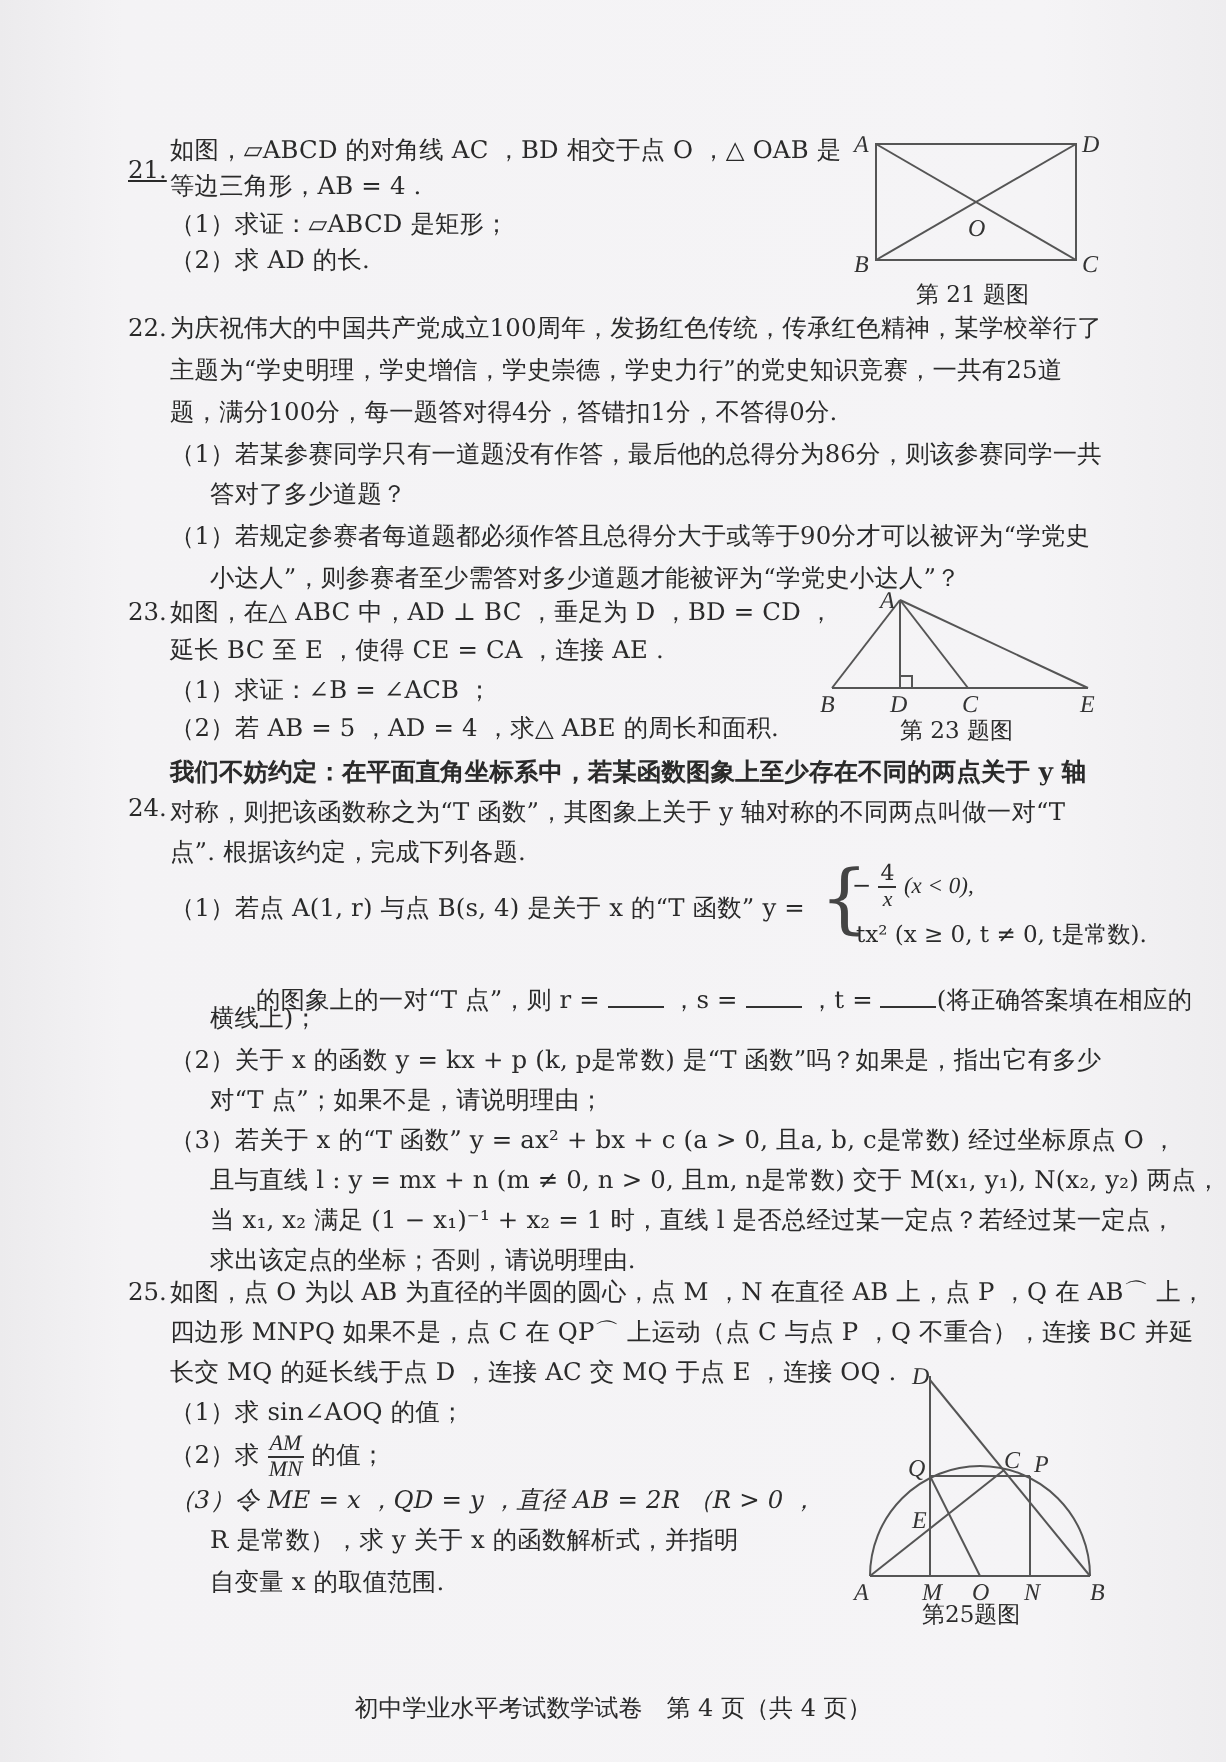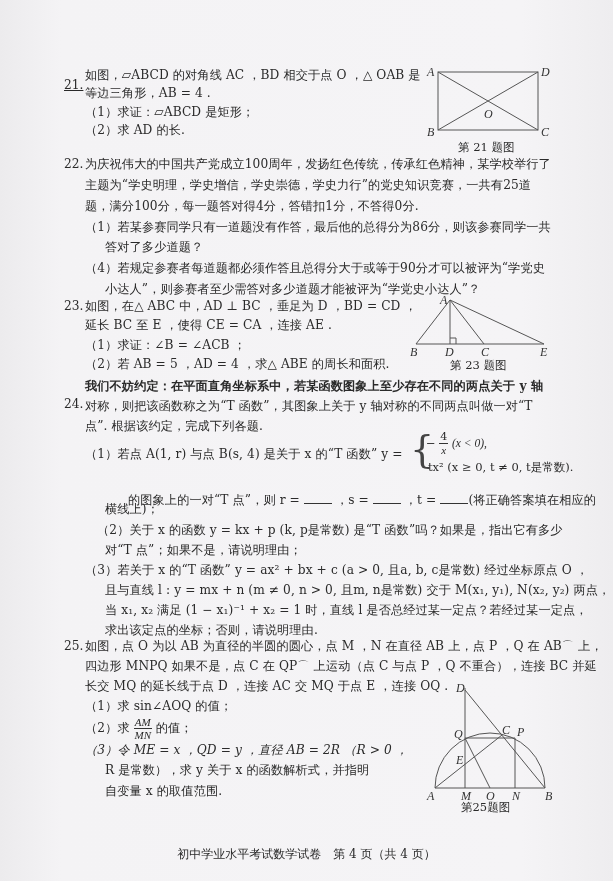--- a/index.html
+++ b/index.html
@@ -52,21 +52,21 @@
     <span class="caption" style="left:458px;top:140px;">第 21 题图</span>
   </div>
 
   <div>
     <span class="num" style="left:64px;top:156px;">22.</span>
     <span class="line" style="left:85px;top:156px;">为庆祝伟大的中国共产党成立100周年，发扬红色传统，传承红色精神，某学校举行了</span>
     <span class="line" style="left:85px;top:177px;">主题为“学史明理，学史增信，学史崇德，学史力行”的党史知识竞赛，一共有25道</span>
     <span class="line" style="left:85px;top:198px;">题，满分100分，每一题答对得4分，答错扣1分，不答得0分.</span>
     <span class="line" style="left:85px;top:219px;">（1）若某参赛同学只有一道题没有作答，最后他的总得分为86分，则该参赛同学一共</span>
     <span class="line" style="left:105px;top:239px;">答对了多少道题？</span>
-    <span class="line" style="left:85px;top:260px;">（4）若规定参赛者每道题都必须作答且总得分大于或等于90分才可以被评为“学党史</span>
+    <span class="line" style="left:85px;top:260px;">（1）若规定参赛者每道题都必须作答且总得分大于或等于90分才可以被评为“学党史</span>
     <span class="line" style="left:105px;top:281px;">小达人”，则参赛者至少需答对多少道题才能被评为“学党史小达人”？</span>
   </div>
 
   <div>
     <span class="num" style="left:64px;top:298px;">23.</span>
     <span class="line" style="left:85px;top:298px;">如图，在△ ABC 中，AD ⊥ BC ，垂足为 D ，BD = CD ，</span>
     <span class="line" style="left:85px;top:317px;">延长 BC 至 E ，使得 CE = CA ，连接 AE .</span>
     <span class="line" style="left:85px;top:337px;">（1）求证：∠B = ∠ACB ；</span>
     <span class="line" style="left:85px;top:356px;">（2）若 AB = 5 ，AD = 4 ，求△ ABE 的周长和面积.</span>
 
@@ -109,21 +109,21 @@
 
     <span class="line" style="left:105px;top:492px;padding-left:23px;">
       <span>的图象上的一对“T 点”，则 r =</span>
       <span class="blank"></span>
       <span>，s =</span>
       <span class="blank"></span>
       <span>，t =</span>
       <span class="blank"></span><span>(将正确答案填在相应的</span>
     </span>
     <span class="line" style="left:105px;top:501px;">横线上)；</span>
-    <span class="line" style="left:85px;top:522px;margin-left:12px;">（2）关于 x 的函数 y = kx + p (k, p是常数) 是“T 函数”吗？如果是，指出它有多少</span>
+    <span class="line" style="left:85px;top:522px;">（2）关于 x 的函数 y = kx + p (k, p是常数) 是“T 函数”吗？如果是，指出它有多少</span>
     <span class="line" style="left:105px;top:542px;">对“T 点”；如果不是，请说明理由；</span>
     <span class="line" style="left:85px;top:562px;">（3）若关于 x 的“T 函数” y = ax² + bx + c (a &gt; 0, 且a, b, c是常数) 经过坐标原点 O ，</span>
     <span class="line" style="left:105px;top:582px;">且与直线 l : y = mx + n (m ≠ 0, n &gt; 0, 且m, n是常数) 交于 M(x₁, y₁), N(x₂, y₂) 两点，</span>
     <span class="line" style="left:105px;top:602px;">当 x₁, x₂ 满足 (1 − x₁)⁻¹ + x₂ = 1 时，直线 l 是否总经过某一定点？若经过某一定点，</span>
     <span class="line" style="left:105px;top:622px;">求出该定点的坐标；否则，请说明理由.</span>
   </div>
 
   <div>
     <span class="num" style="left:64px;top:638px;">25.</span>
     <span class="line" style="left:85px;top:638px;">如图，点 O 为以 AB 为直径的半圆的圆心，点 M ，N 在直径 AB 上，点 P ，Q 在 AB⌒ 上，</span>

